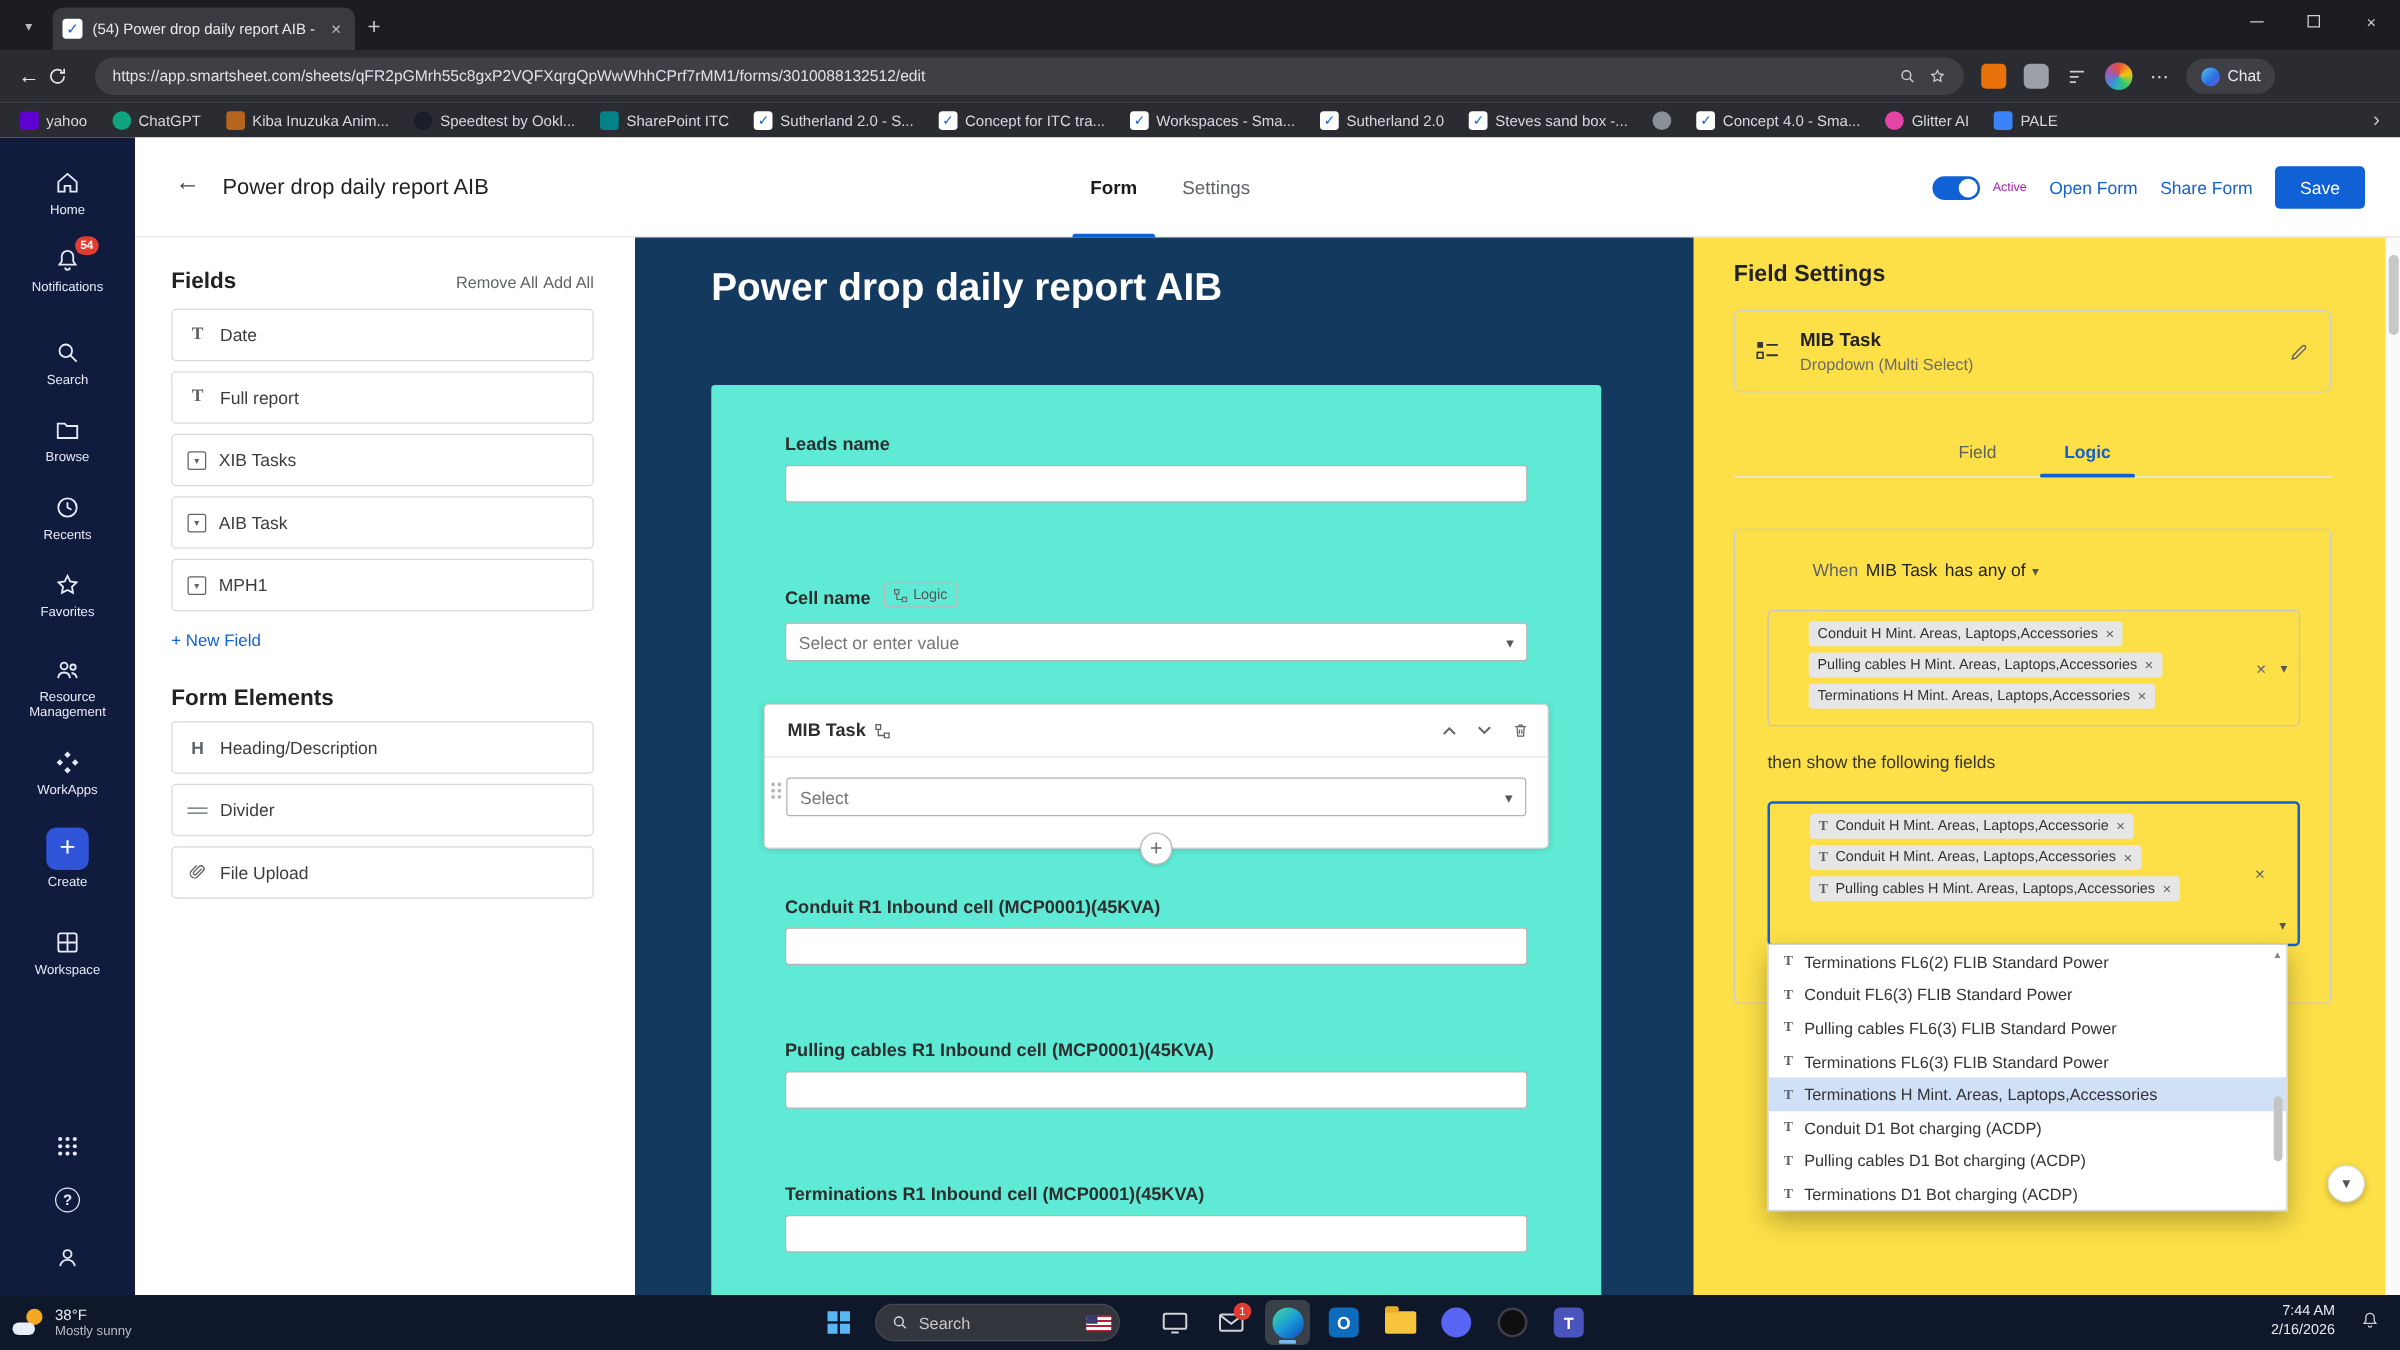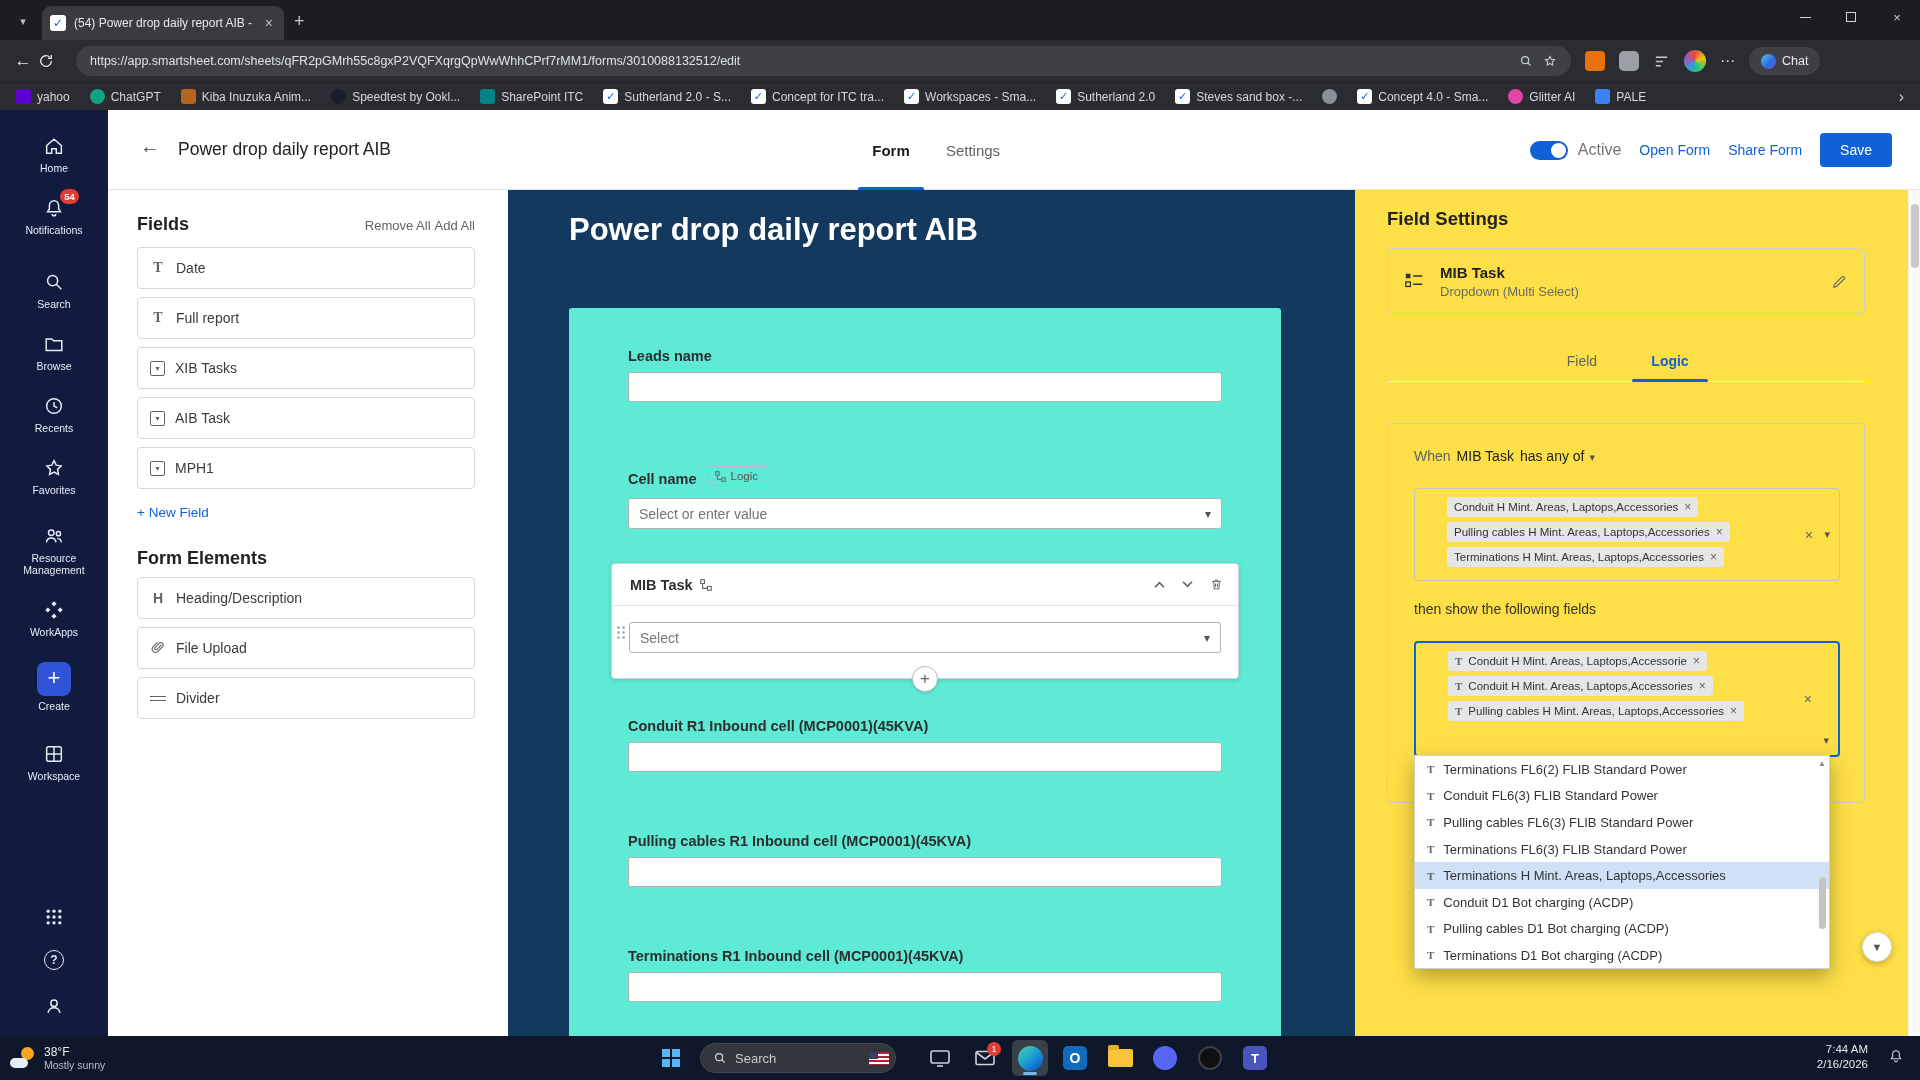--- a/index.html
+++ b/index.html
@@ -51,21 +51,21 @@
   .app-topbar { position:absolute; left:108px; top:110px; width:1812px; height:80px; background:#fff; border-bottom:1px solid #e2e2e2; }
   .back-arrow { position:absolute; left:32px; top:25px; font-size:20px; color:#444; }
   .page-title { position:absolute; left:70px; top:29px; font-size:17.5px; color:#222; }
   .main-tabs { position:absolute; left:742px; top:0; height:80px; display:flex; }
   .mtab { width:82px; height:80px; display:flex; align-items:center; justify-content:center; font-size:15px; color:#5f6368; position:relative; }
   .mtab.active { color:#1a1a1a; font-weight:bold; }
   .mtab.active::after { content:""; position:absolute; left:8px; right:8px; bottom:0; height:3px; background:#1061d5; border-radius:2px 2px 0 0; }
   .topbar-right { position:absolute; right:28px; top:0; height:80px; display:flex; align-items:center; gap:18px; }
   .switch { width:38px; height:19px; border-radius:10px; background:#1061d5; position:relative; }
   .switch .knob { position:absolute; right:2px; top:2px; width:15px; height:15px; border-radius:50%; background:#fff; }
-  .active-label { font-size:16px; color:#737373; margin-left:-8px; }
+  .active-label { font-size:10px; color:#a21caf; margin-left:-8px; }
   .tb-link { font-size:14px; color:#1061d5; }
   .save-btn { background:#1061d5; color:#fff; border:none; border-radius:4px; height:34px; padding:0 20px; font-size:14px; font-family:inherit; }
 
   
   .fields-panel { position:absolute; left:108px; top:190px; width:400px; height:846px; background:#fff; padding:24px 0 0 29px; }
   .fp-head { width:338px; display:flex; align-items:baseline; }
   .fp-title { font-size:18px; font-weight:bold; color:#222; }
   .fp-links { margin-left:auto; display:flex; gap:4px; font-size:13px; color:#5f6368; }
   .fbox { width:338px; height:42px; border:1px solid #d8d8d8; border-radius:4px; display:flex; align-items:center; gap:10px; padding:0 12px; font-size:14px; color:#3c3c3c; margin-top:8px; background:#fff; }
   .ficon-t { font-family:"Liberation Serif","DejaVu Serif",serif; font-weight:bold; color:#5f6368; font-size:14px; width:16px; text-align:center; }
@@ -98,21 +98,21 @@
   .fs-title { position:absolute; left:32px; top:18px; font-size:18.5px; font-weight:bold; color:#222; }
   .fs-card { position:absolute; left:32px; top:58px; width:478px; height:66px; border:1px solid #cfcfcf; border-radius:6px; display:flex; align-items:center; gap:14px; padding:0 16px; }
   .fs-card-name { font-size:15px; font-weight:bold; color:#222; }
   .fs-card-type { font-size:13px; color:#6b6b6b; margin-top:3px; }
   .fs-edit { margin-left:auto; color:#5f6368; }
   .fs-tabs { position:absolute; left:32px; top:150px; width:478px; height:42px; display:flex; justify-content:center; border-bottom:1px solid #ececec; }
   .fs-tab { width:88px; display:flex; align-items:center; justify-content:center; font-size:14px; color:#5f6368; position:relative; }
   .fs-tab.active { color:#1061d5; font-weight:bold; }
   .fs-tab.active::after { content:""; position:absolute; left:6px; right:6px; bottom:-1px; height:3px; background:#1061d5; border-radius:2px; }
   .logic-box { position:absolute; left:32px; top:233px; width:478px; height:380px; border:1px solid #ccc; border-radius:4px; padding:24px 26px; }
-  .when-line { display:flex; align-items:flex-end; gap:6px; font-size:14px; color:#222; }
+  .when-line { display:flex; align-items:flex-end; gap:6px; font-size:14px; color:#222;margin-left:36px; }
   .when-word { color:#5f6368; }
   .op-dd { display:inline-flex; align-items:baseline; gap:5px; }
   .op-caret { font-size:11px; color:#555; }
   .msbox { position:relative; margin-top:24px; width:426px; border:1px solid #c4c4c4; border-radius:4px; padding:8px 46px 8px 8px; min-height:86px; }
   .msbox.focused { border:2px solid #1061d5; min-height:116px; }
   .chip-row { margin-bottom:5px;padding-left:24px; }
   .chip { display:inline-flex; align-items:center; gap:6px; background:#e6e6e6; border-radius:3px; padding:3px 7px; font-size:11.5px; color:#333; max-width:360px; }
   .chip .chip-x { color:#5f6368; font-size:12px; }
   .chip-t { font-family:"Liberation Serif","DejaVu Serif",serif; font-weight:bold; font-size:11px; color:#5f6368; }
   .ms-clear { position:absolute; right:26px; top:50%; margin-top:-8px; color:#5f6368; font-size:14px; }
@@ -448,33 +448,33 @@
       </div>
     </div>
     <div class="new-field">+ New Field</div>
     <div class="fe-title">Form Elements</div>
     <div style="margin-top:8px;">
       <div class="fbox">
         <span class="ficon-t" style="font-family:inherit;">H</span>
         <span>Heading/Description</span>
       </div>
       <div class="fbox">
+        <span class="ficon-div">
+            <i></i>
+            <i></i>
+          </span>
+        <span>Divider</span>
+      </div>
+      <div class="fbox">
         <span>
             <svg width="16" height="16" viewBox="0 0 24 24" fill="none" stroke="#5f6368" stroke-width="1.6">
               <path d="M17 7.5l-6.8 6.8a2 2 0 0 1-2.8-2.8l6.3-6.3a3.5 3.5 0 0 1 5 5l-6.8 6.8a5 5 0 0 1-7.1-7.1L11 3.7"></path>
             </svg>
           </span>
         <span>File Upload</span>
-      </div>
-      <div class="fbox">
-        <span class="ficon-div">
-            <i></i>
-            <i></i>
-          </span>
-        <span>Divider</span>
       </div>
     </div>
   </div>
 
   <div class="preview">
     <div class="pv-title">Power drop daily report AIB</div>
     <div class="pv-card">
 
       <div class="pv-label" style="top:40px;">Leads name</div>
       <input class="pv-input" style="top: 64px;">

